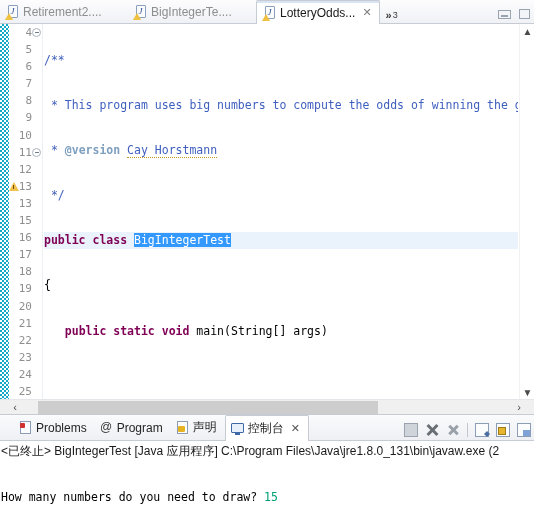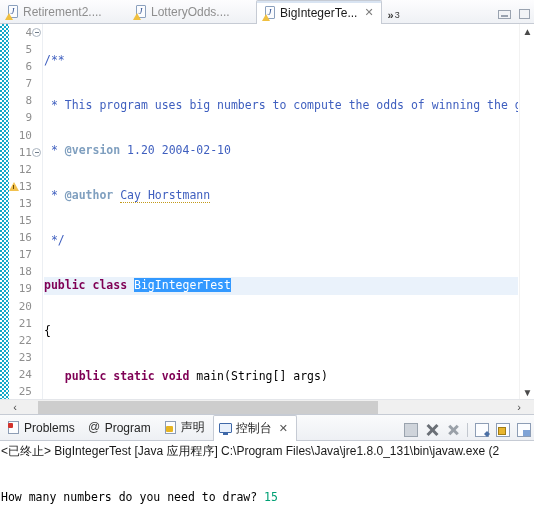--- a/index.html
+++ b/index.html
@@ -175,21 +175,21 @@
 
   
   .viewstack {
     position: absolute; left: 0; top: 414px; width: 534px; height: 109px;
     background: #ffffff; border-top: 1px solid #c6cbd4;
   }
   .viewtabs {
     height: 26px; display: flex; align-items: flex-end;
     background: linear-gradient(#fafbfc, #eef0f4);
     border-bottom: 1px solid #c6cbd4;
-    padding-left: 2px;
+    padding-left: 14px;
   }
   .vtab {
     height: 25px; display: flex; align-items: center; gap: 4px;
     padding: 0 8px 0 5px; font-size: 12px; color: #252525; white-space: nowrap;
     position: relative;
   }
   .vtab.active {
     background: #ffffff; border-left: 1px solid #c6cbd4;
     border-right: 1px solid #c6cbd4; border-top: 1px solid #c6cbd4;
     border-top-left-radius: 2px; border-top-right-radius: 2px;
@@ -298,30 +298,30 @@
       </span>
       <span>Retirement2....</span>
     </div>
 
     <div class="tab inactive">
       <span class="jicon warn">
         <span class="pg"></span>
           <span class="jj">J</span>
           <span class="badge"></span>
       </span>
-      <span>LotteryOdds....</span>
+      <span>BigIntegerTe....</span>
     </div>
 
     <div class="tab active">
       <span class="jicon warn">
         <span class="pg"></span>
           <span class="jj">J</span>
           <span class="badge"></span>
       </span>
-      <span>BigIntegerTe...</span>
+      <span>LotteryOdds...</span>
       <span class="close">✕</span>
     </div>
 
     <div class="tab-overflow">
       <span class="chev">»</span>
       <span class="cnt">3</span>
     </div>
 
     <div class="tabbar-right">
       <span class="minbox"></span>
@@ -362,22 +362,21 @@
     <div class="marker-col" id="markercol">
         <div class="warn-marker" style="top: 156.9px;">
           <span class="tri"></span>
           <span class="ex"></span>
         </div>
       </div>
 
     <div class="code">
       <div class="cl"><span class="jdoc">/**</span></div>
       <div class="cl"><span class="jdoc"> * This program uses big numbers to compute the odds of winning the gr</span></div>
-      <div class="cl"><span class="jdoc"> * </span><span class="jdoctag">@version</span><span class="jdoc"> 1.20 2004-02-10</span></div>
-      <div class="cl"><span class="jdoc"> * </span><span class="jdoctag">@author</span><span class="jdoc"> </span><span class="jdoc squig">Cay Horstmann</span></div>
+      <div class="cl"><span class="jdoc"> * </span><span class="jdoctag">@version</span><span class="jdoc"> </span><span class="jdoc squig">Cay Horstmann</span></div>
       <div class="cl"><span class="jdoc"> */</span></div>
       <div class="cl hl"><span class="kw">public class </span><span class="sel">BigIntegerTest</span></div>
       <div class="cl">{</div>
       <div class="cl">   <span class="kw">public static void </span>main(String[] args)</div>
       
       
       
       
       
       

